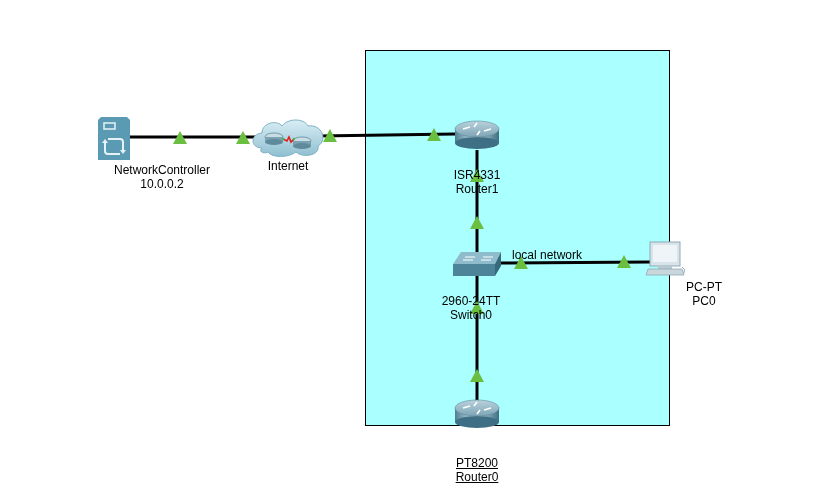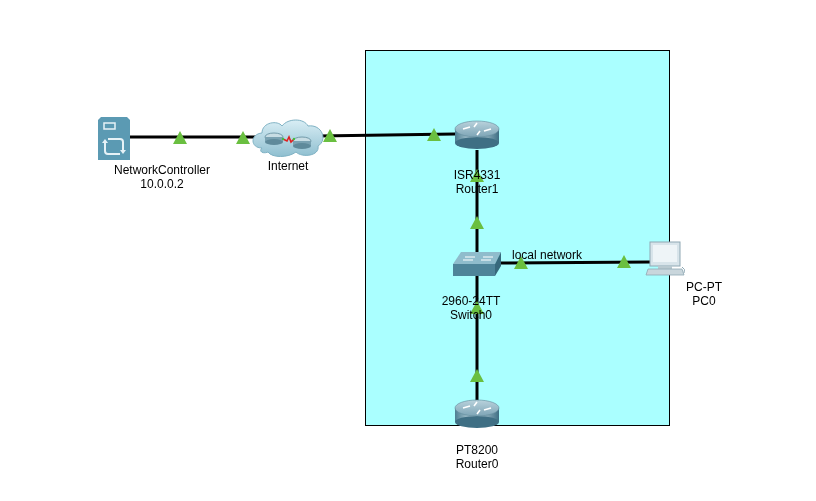--- a/index.html
+++ b/index.html
@@ -122,16 +122,16 @@
 <div class="lbl" style="left:471px; top:278px;margin-top:16px;">
   <div>2960-24TT</div>
   <div>Switch0</div>
 </div>
 
 <div class="lbl" style="left:704px; top:280px;">
   <div>PC-PT</div>
   <div>PC0</div>
 </div>
 
-<div class="lbl" style="left:477px; top:443px;">
+<div class="lbl" style="left:477px; top:456px;text-decoration:underline;">
   <div>PT8200</div>
   <div>Router0</div>
 </div>
 
 </body></html>

